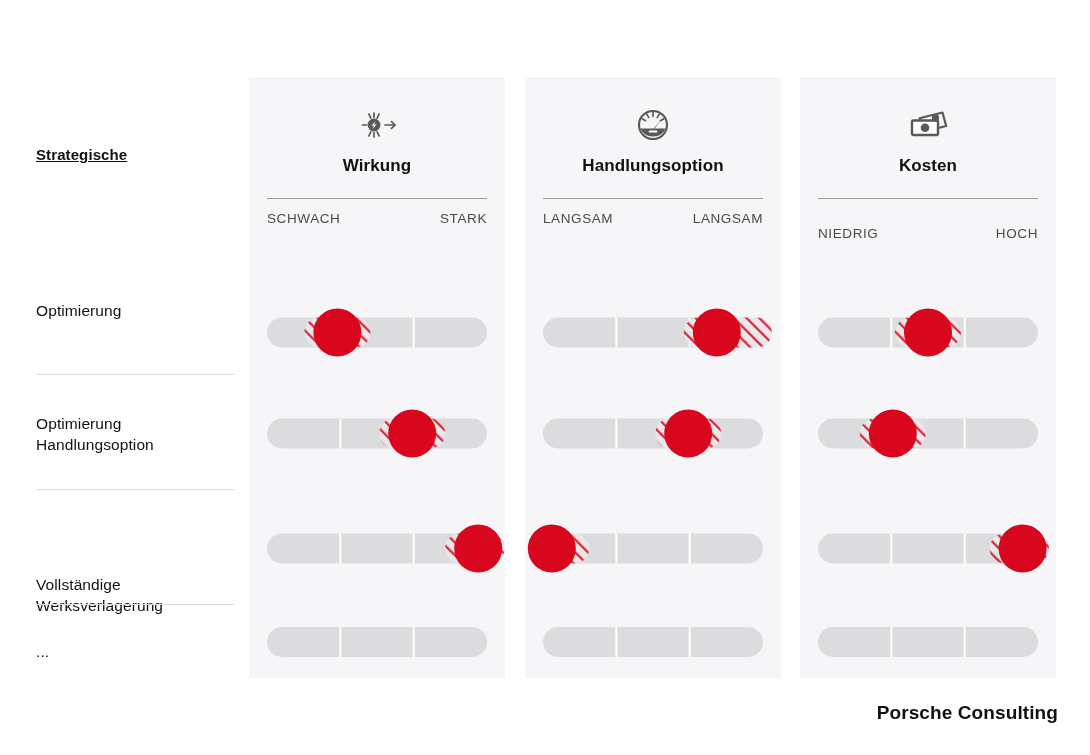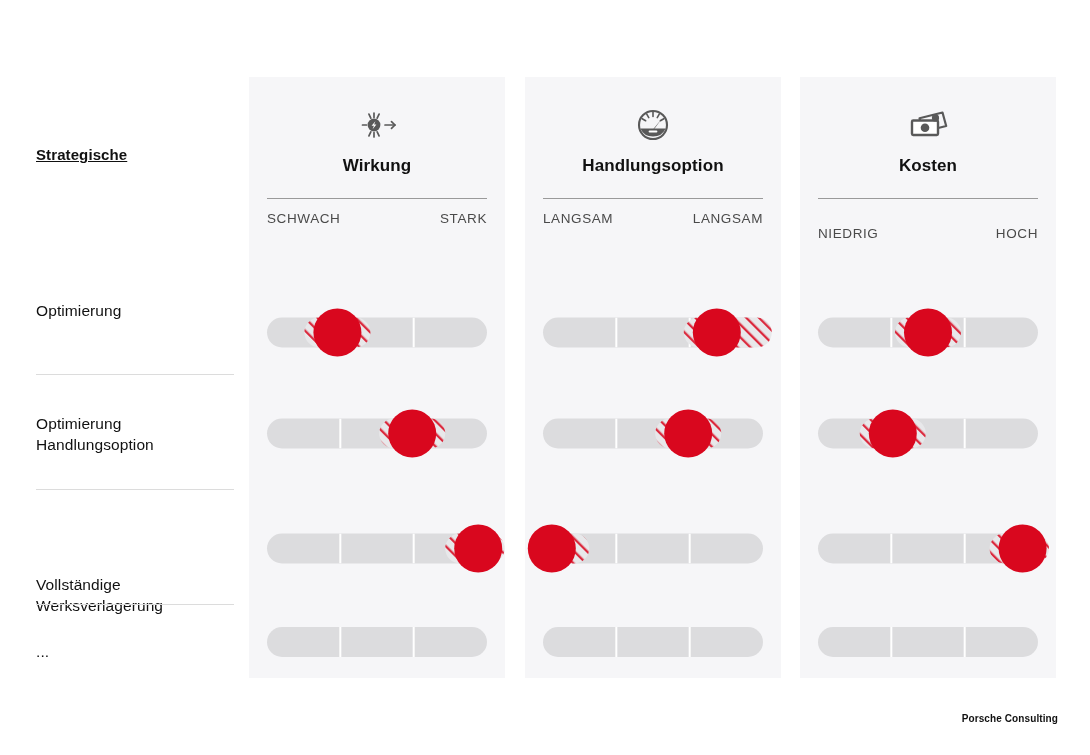--- a/index.html
+++ b/index.html
@@ -78,21 +78,21 @@
   }
 
   
   .gauge{ position:absolute; }
   .gauge svg{ display:block; }
 
   
   .brand{
     position:absolute;
     right:32px;bottom:31px;
-    font-size:10px;
+    font-size:19px;
     font-weight:bold;
     color:#111;
     letter-spacing:.1px;
     margin-left:48px;
   }
 </style>
 </head>
 <body>
 
 <div id="matrix">

